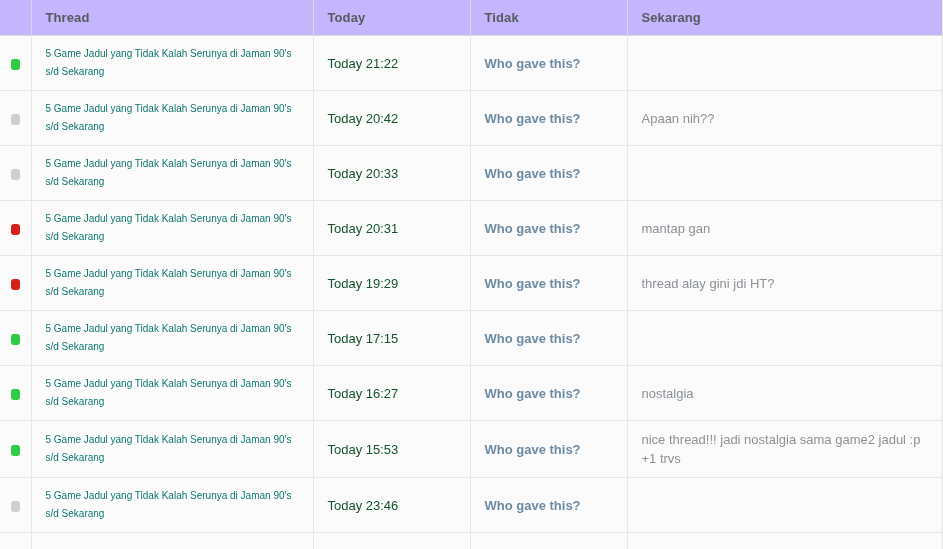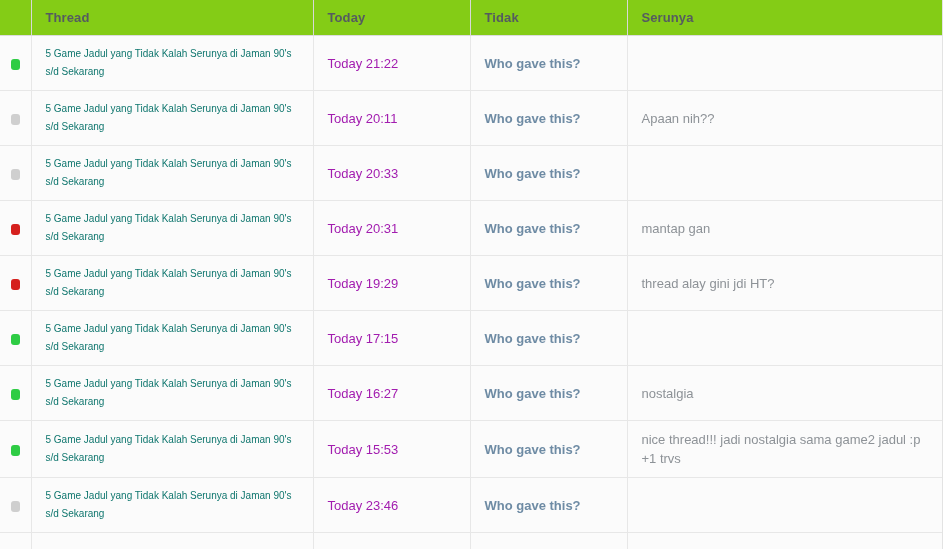--- a/index.html
+++ b/index.html
@@ -33,21 +33,21 @@
 
   
   col.c-status  { width: 31px; }
   col.c-thread  { width: 282px; }
   col.c-date    { width: 157px; }
   col.c-from    { width: 157px; }
   col.c-comment { width: 316px; }
 
   
   thead th {
-    background: #84cc16;
+    background: #c4b5fd;
     color: #555b60;
     font-size: 13px;
     font-weight: bold;
     text-align: left;
     padding: 10px 14px;
     height: 15px;
     box-sizing: content-box;
     border-bottom: 1px solid #dcdcdc;
     border-right: 1px solid #d8d8d8;
     vertical-align: middle;
@@ -100,21 +100,21 @@
     line-height: 18px;
     display: block;
   }
   .from-link {
     color: #6e8ba4;
     text-decoration: none;
     font-size: 13px;
     font-weight: bold;
   }
   .date-text {
-    color: #a21caf;
+    color: #14532d;
     font-size: 13px;
     white-space: nowrap;
   }
   .comment-text {
     color: #8d9297;
     font-size: 13px;
     line-height: 19px;
   }
 </style>
 </head>
@@ -128,39 +128,39 @@
       <col class="c-date">
       <col class="c-from">
       <col class="c-comment">
     </colgroup>
     <thead>
       <tr>
         <th class="th-status"></th>
         <th>Thread</th>
         <th>Today</th>
         <th>Tidak</th>
-        <th class="th-comment">Serunya</th>
+        <th class="th-comment">Sekarang</th>
       </tr>
     </thead>
     <tbody id="table-body">
         <tr>
           <td class="cell-status"><span class="status-dot green"></span></td>
           <td class="cell-thread">
             <a class="thread-link">5 Game Jadul yang Tidak Kalah Serunya di Jaman 90's s/d Sekarang</a>
           </td>
           <td class="cell-date"><span class="date-text">Today 21:22</span></td>
           <td class="cell-from"><a class="from-link">Who gave this?</a></td>
           <td class="cell-comment"><span class="comment-text"></span></td>
         </tr>
         <tr>
           <td class="cell-status"><span class="status-dot gray"></span></td>
           <td class="cell-thread">
             <a class="thread-link">5 Game Jadul yang Tidak Kalah Serunya di Jaman 90's s/d Sekarang</a>
           </td>
-          <td class="cell-date"><span class="date-text">Today 20:11</span></td>
+          <td class="cell-date"><span class="date-text">Today 20:42</span></td>
           <td class="cell-from"><a class="from-link">Who gave this?</a></td>
           <td class="cell-comment"><span class="comment-text">Apaan nih??</span></td>
         </tr>
         <tr>
           <td class="cell-status"><span class="status-dot gray"></span></td>
           <td class="cell-thread">
             <a class="thread-link">5 Game Jadul yang Tidak Kalah Serunya di Jaman 90's s/d Sekarang</a>
           </td>
           <td class="cell-date"><span class="date-text">Today 20:33</span></td>
           <td class="cell-from"><a class="from-link">Who gave this?</a></td>

